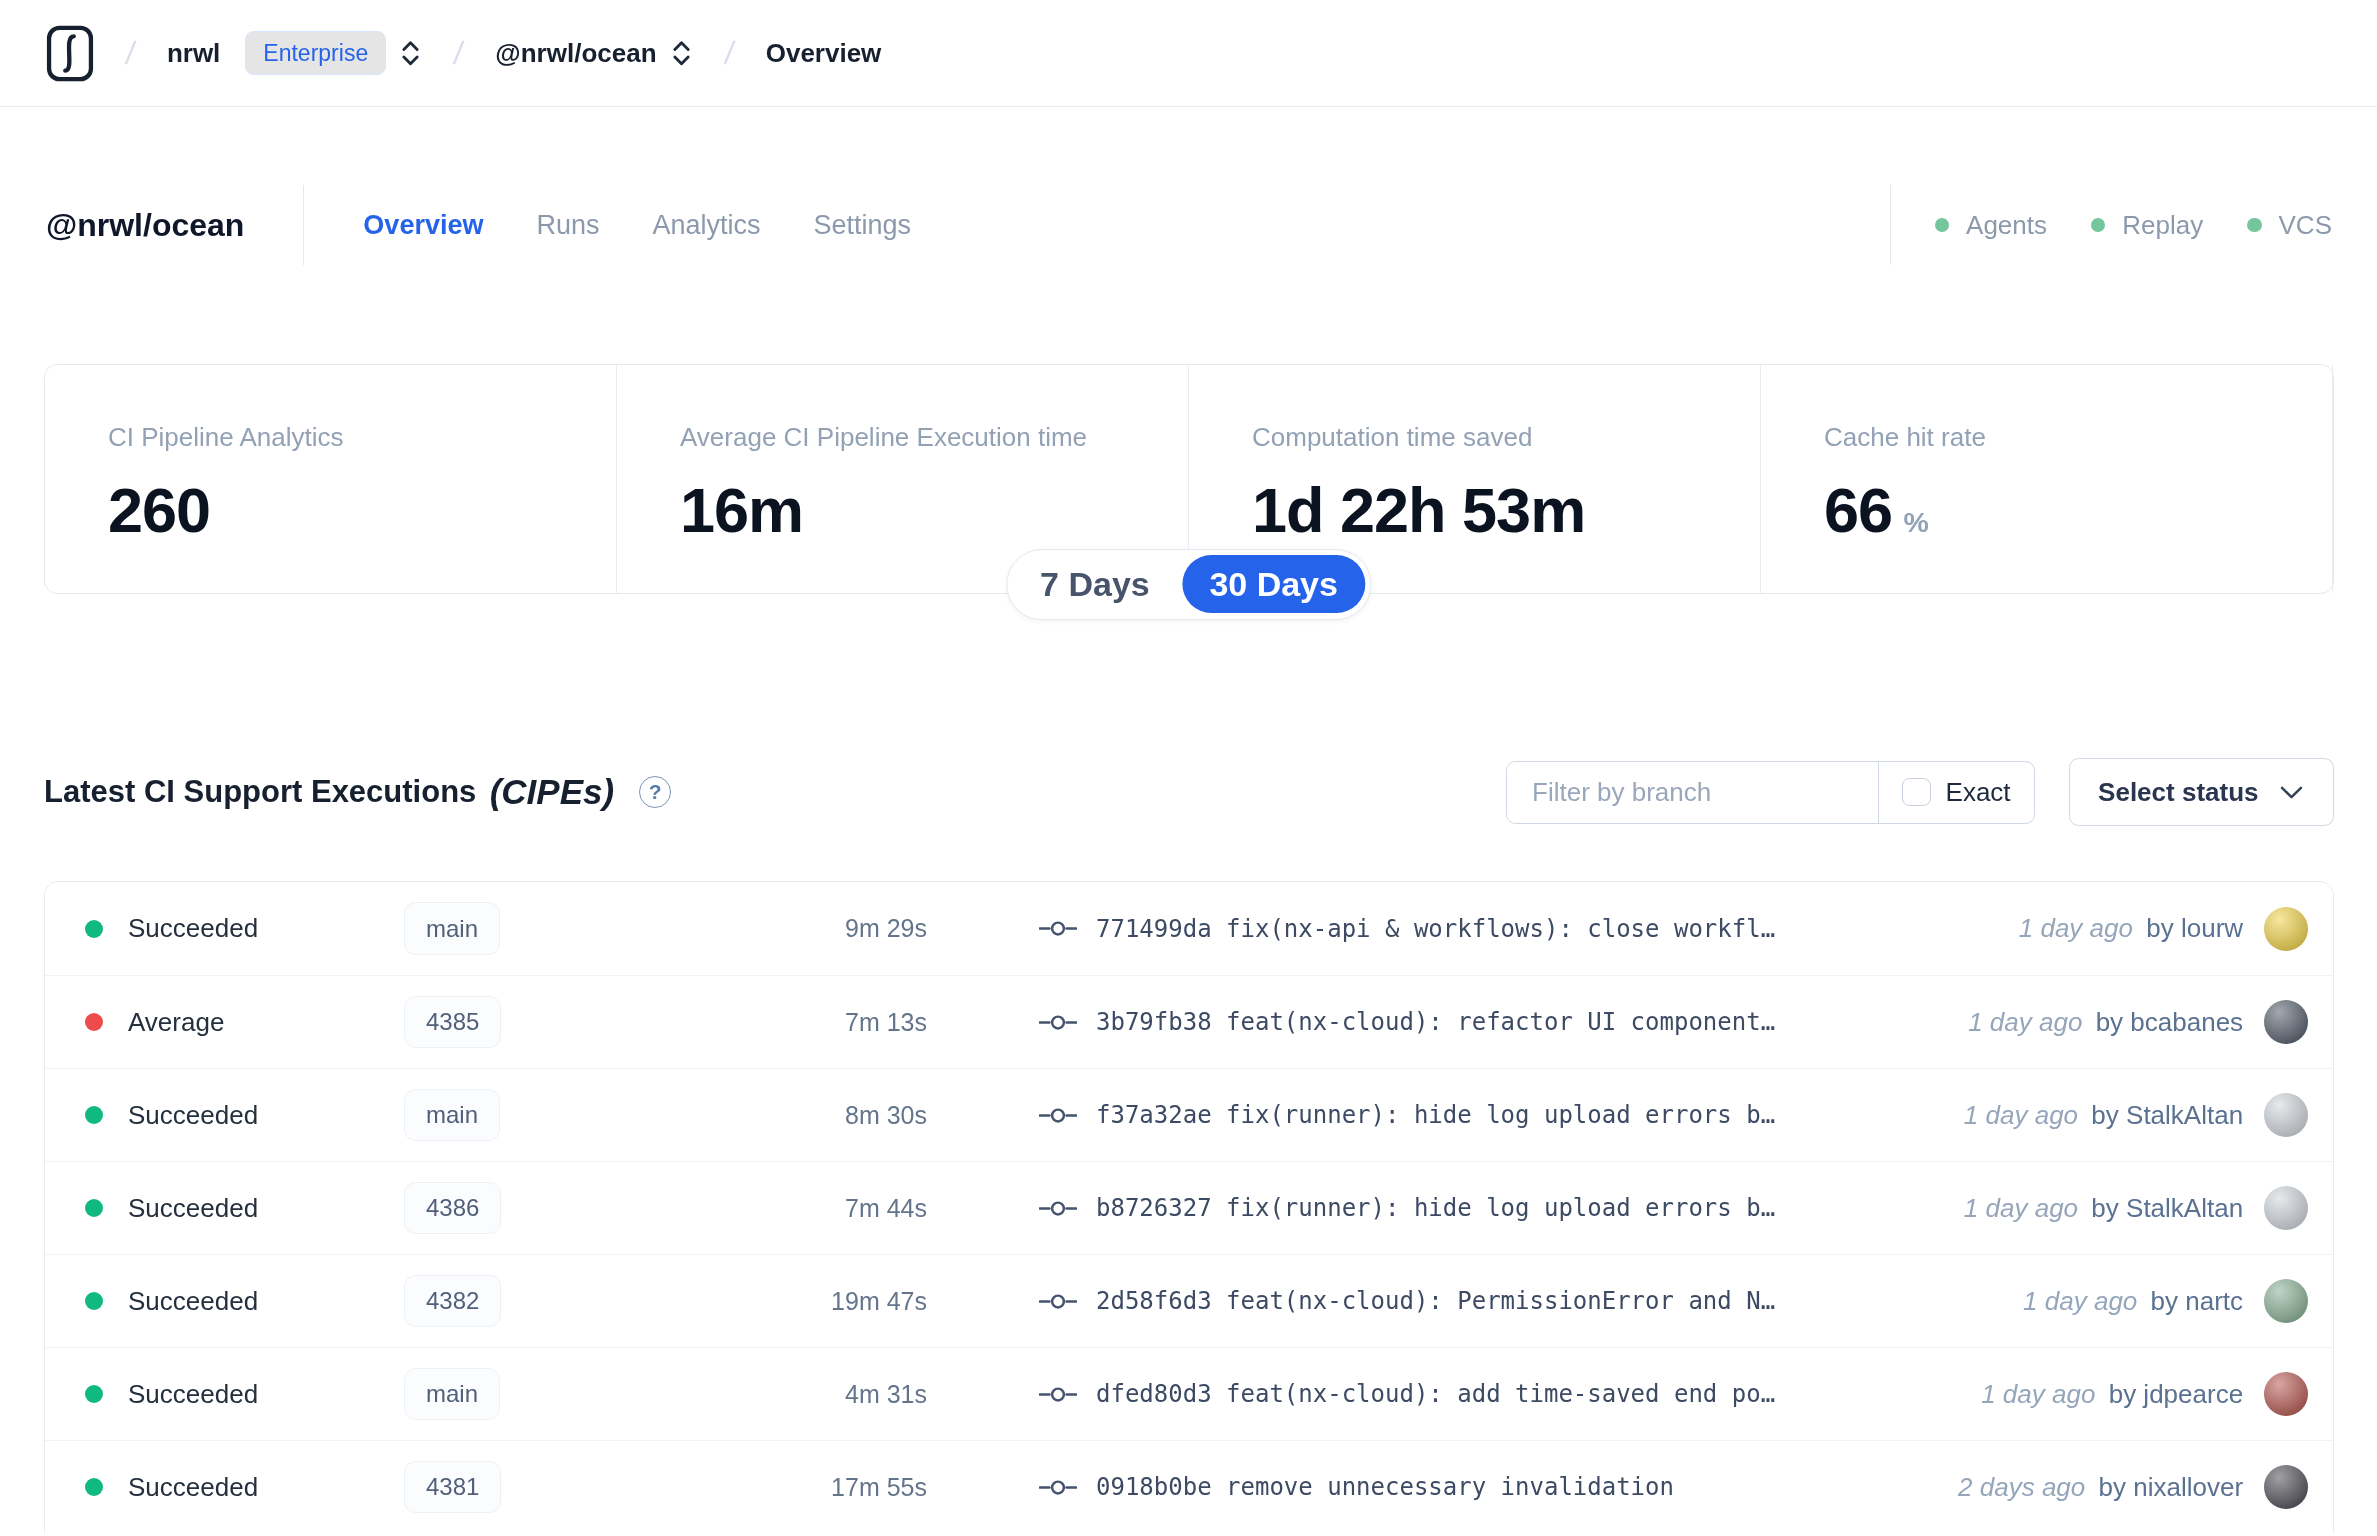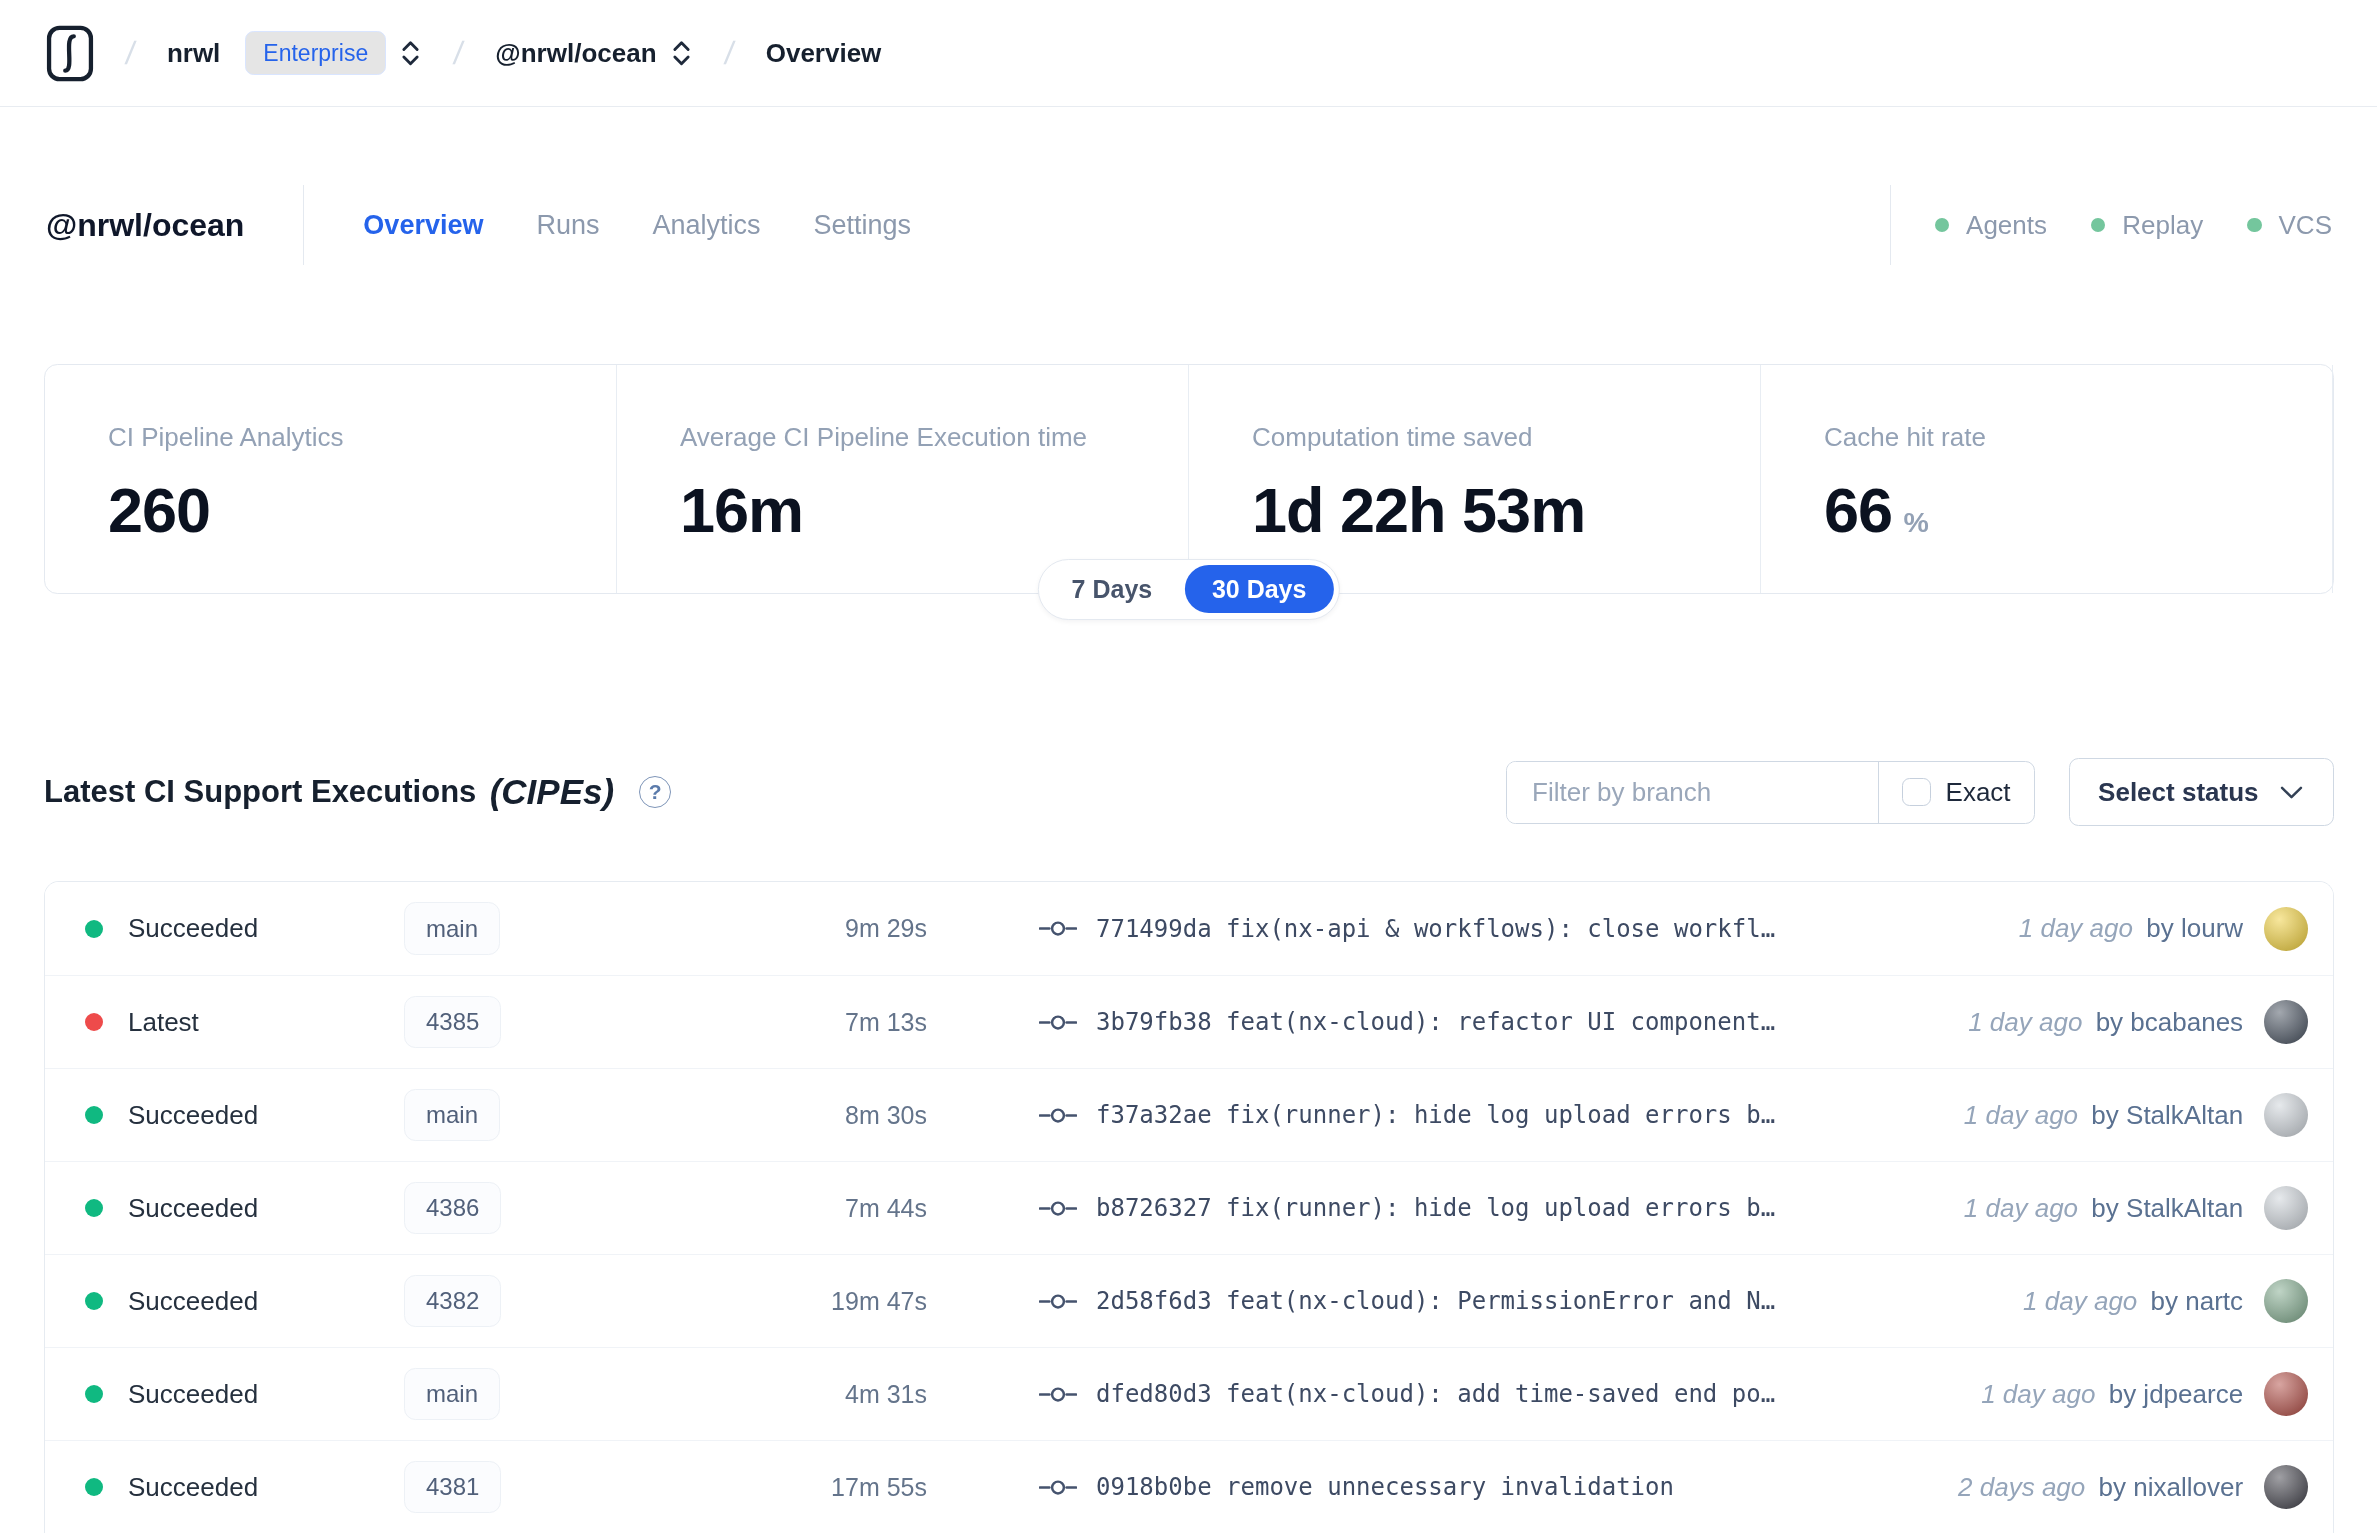--- a/index.html
+++ b/index.html
@@ -40,21 +40,21 @@
                  display:flex; position:relative; height:230px; }
   .stat-card { flex:1; padding:57px 63px; }
   .stat-card:not(:last-child) { border-right:1px solid #e8edf3; }
   .stat-label { font-size:26px; font-weight:500; color:#93a1b5; }
   .stat-value { margin-top:21px; font-size:63px; font-weight:800; color:#0b1220;
                 letter-spacing:-1px; display:flex; align-items:baseline; }
   .stat-unit { font-size:28.5px; font-weight:600; color:#93a1b5; margin-left:11.4px; }
   .range-toggle { position:absolute; left:50%; bottom:-27px; transform:translateX(-50%);
                   background:#fff; border:1px solid #e4e9f0; border-radius:950px; padding:5.7px;
                   display:flex; align-items:center; gap:5.7px; box-shadow:0 1.9px 5.7px rgba(15,23,42,.05); }
-  .range-opt { font-size:25px; font-weight:600; color:#47546b; padding:9.5px 27px;
+  .range-opt { font-size:34px; font-weight:600; color:#47546b; padding:9.5px 27px;
                border-radius:950px; cursor:pointer; white-space:nowrap; }
   .range-opt.active { background:#2563eb; color:#fff; font-weight:700; }
 
   
   .section-head { display:flex; align-items:center; padding:0 44px; margin-top:164px; }
   .sec-title { font-size:31px; font-weight:700; color:#16202e; }
   .sec-suffix { font-size:35px; font-weight:600; font-style:italic; color:#16202e; margin-left:13.3px; }
   .help-icon { margin-left:25px; width:32px; height:32px; border:1.9px solid #7e95b8; border-radius:50%;
                color:#5b7bab; font-size:21px; font-weight:700; display:flex; align-items:center;
                justify-content:center; cursor:pointer; }
@@ -222,21 +222,21 @@
     </span>
     <span class="row-meta">
       <span class="meta-time">1 day ago</span>
       <span class="meta-author">by lourw</span>
       <span class="row-avatar" style="background: radial-gradient(circle at 35% 28%, rgba(255, 255, 255, 0.5), rgba(0, 0, 0, 0.25)), rgb(240, 207, 58);"></span>
     </span>
   </div>
 
   <div class="cipe-row">
     <span class="status-dot" style="background: rgb(238, 75, 75);"></span>
-    <span class="row-status">Latest</span>
+    <span class="row-status">Average</span>
     <span class="row-branch-cell">
       <span class="branch-badge">4385</span>
     </span>
     <span class="row-duration">7m 13s</span>
     <span class="row-commit">
       <svg width="38" height="25" viewBox="0 0 40 26" fill="none" stroke="#45536e" stroke-width="2.6" stroke-linecap="round">
         <line x1="1" y1="13" x2="11" y2="13"></line>
         <circle cx="20" cy="13" r="6.2"></circle>
         <line x1="29" y1="13" x2="39" y2="13"></line>
       </svg>

